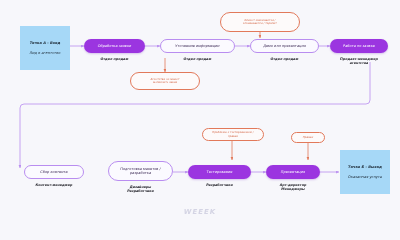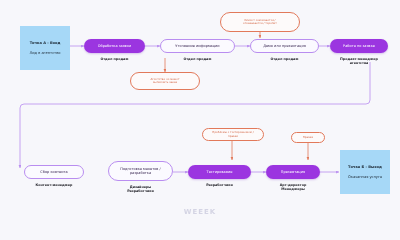--- a/index.html
+++ b/index.html
@@ -3,21 +3,21 @@
 <meta charset="utf-8">
 <style>
   html,body{margin:0;padding:0;}
   body{
     width:400px;height:222px;
     background:#f7f7fb;
     font-family:"DejaVu Sans","Liberation Sans",sans-serif;
     overflow:hidden;
     position:relative;
   }
-  #canvas{position:absolute;inset:0;width:400px;height:222px;}
+  #canvas{position:absolute;inset:0;width:400px;height:222px;font-style:italic;}
   svg.wires{position:absolute;left:0;top:0;width:400px;height:222px;pointer-events:none;}
 
   .node{
     position:absolute;
     box-sizing:border-box;
     display:flex;align-items:center;justify-content:center;
     text-align:center;
     line-height:1.15;
   }
   

